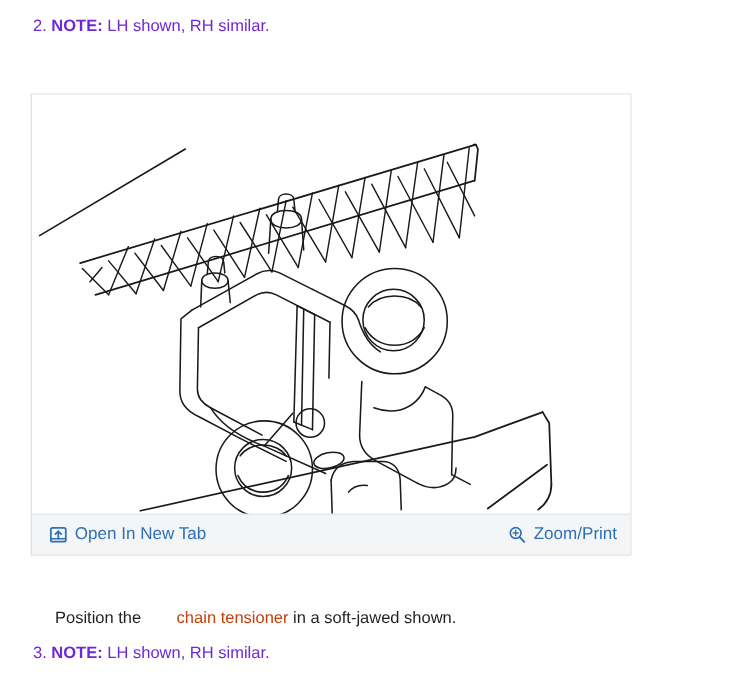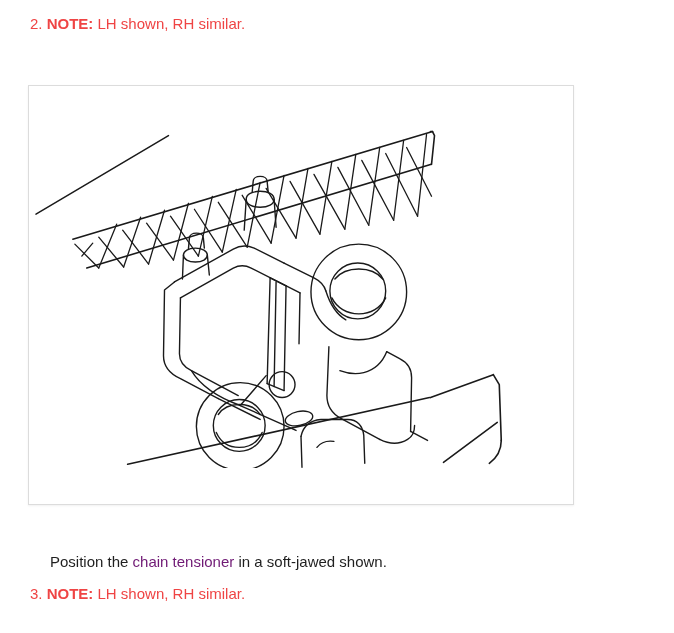--- a/index.html
+++ b/index.html
@@ -16,42 +16,43 @@
     color: #222222;
     overflow: hidden;
     -webkit-font-smoothing: antialiased;
   }
 
   
   .step-line {
     position: absolute;
     font-size: 15px;
     line-height: 20px;
-    color: #ef4444;
+    color: #6d28d9;
     white-space: nowrap;
   }
   .step-num { font-weight: 400; }
   .note-label { font-weight: 700; }
   .note-text { font-weight: 400; }
 
   #step2-line { left: 30px; top: 14px; }
   #step3-line { left: 30px; top: 584px; }
 
   #body-sentence {
     position: absolute;
     left: 50px;
     top: 552px;
     font-size: 15px;
     line-height: 20px;
     color: #1f1f1f;
     white-space: nowrap;
   }
   a.inline-link {
-    color: #701a75;
+    color: #c2410c;
     text-decoration: none;
+    margin-left: 28px;
   }
 
   
   #figure-card {
     position: absolute;
     left: 28px;
     top: 85px;
     width: 546px;
     height: 420px;
     border: 1px solid #dcdcdc;
@@ -250,20 +251,46 @@
           <path d="M 403 312 L 466 289" stroke-width="1.6"></path>
           <path d="M 466 289 L 472 299 L 474 355" stroke-width="1.6"></path>
           <path d="M 474 355 C 474 364 470 372 462 378" stroke-width="1.6"></path>
           <path d="M 416 377 L 470 337" stroke-width="1.6"></path>
         </g>
 
       </g>
     </svg>
   </div>
 
+  <div id="figure-toolbar">
+
+    <a class="tool-link" href="#">
+      <span class="glyph">
+        <svg viewBox="0 0 16 16" width="16" height="16">
+          <rect x="1.2" y="1.8" width="13.6" height="12.6" rx="1.6" fill="none" stroke="#2f6fb5" stroke-width="1.6"></rect>
+          <path d="M 8 11.6 L 8 5.4" stroke="#2f6fb5" stroke-width="1.6" stroke-linecap="round"></path>
+          <path d="M 5.4 7.6 L 8 5.0 L 10.6 7.6" fill="none" stroke="#2f6fb5" stroke-width="1.6" stroke-linecap="round" stroke-linejoin="round"></path>
+          <path d="M 1.2 11.8 L 14.8 11.8" stroke="#2f6fb5" stroke-width="1.4"></path>
+        </svg>
+      </span>
+      <span>Open In New Tab</span>
+    </a>
+
+    <a class="tool-link" href="#">
+      <span class="glyph">
+        <svg viewBox="0 0 16 16" width="16" height="16">
+          <circle cx="6.8" cy="6.6" r="4.9" fill="none" stroke="#2f6fb5" stroke-width="1.5"></circle>
+          <path d="M 10.4 10.3 L 14.6 14.6" stroke="#2f6fb5" stroke-width="1.8" stroke-linecap="round"></path>
+          <path d="M 6.8 4.3 L 6.8 8.9 M 4.5 6.6 L 9.1 6.6" stroke="#2f6fb5" stroke-width="1.25" stroke-linecap="round"></path>
+        </svg>
+      </span>
+      <span>Zoom/Print</span>
+    </a>
+
+  </div>
 </div>
 
 <div id="body-sentence">
   <span>Position the </span><a class="inline-link" href="#">chain tensioner</a><span> in a soft-jawed shown.</span>
 </div>
 
 <div class="step-line" id="step3-line">
   <span class="step-num">3.</span>
   <span class="note-label">NOTE:</span>
   <span class="note-text">LH shown, RH similar.</span>

